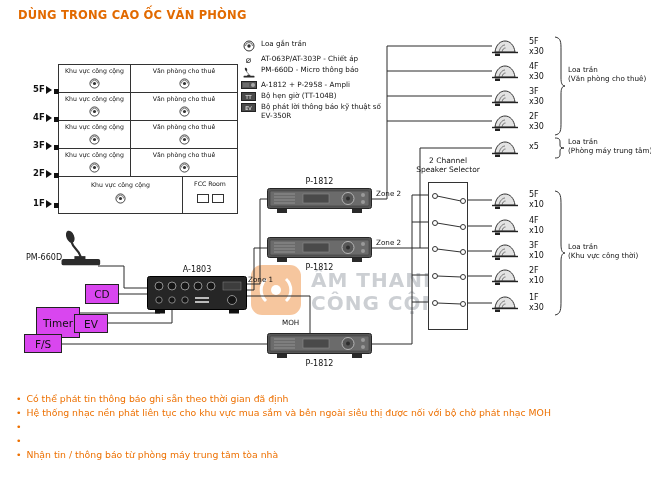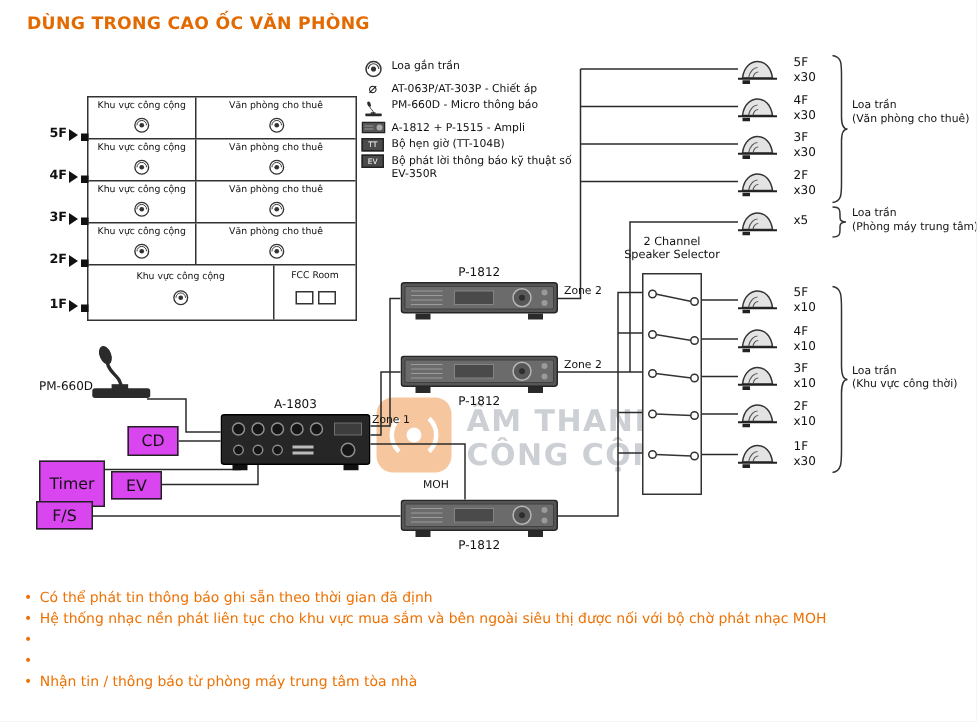--- a/index.html
+++ b/index.html
@@ -223,21 +223,21 @@
     </div>
     <div class="lrow">
       <span class="licon">
         <svg width="16" height="8" viewBox="0 0 16 8">
             <rect x="0.5" y="0.5" width="15" height="7" fill="#555" stroke="#222"></rect>
             <circle cx="12" cy="4" r="2" fill="#aaa"></circle>
             <line x1="2" y1="3" x2="8" y2="3" stroke="#999" stroke-width="0.7"></line>
             <line x1="2" y1="5" x2="8" y2="5" stroke="#999" stroke-width="0.7"></line>
           </svg>
       </span>
-      <span class="llabel">A-1812 + P-1515 - Ampli</span>
+      <span class="llabel">A-1812 + P-2958 - Ampli</span>
     </div>
     <div class="lrow">
       <span class="licon">
           <span class="minibox">TT</span>
         </span>
       <span class="llabel">Bộ hẹn giờ (TT-104B)</span>
     </div>
     <div class="lrow">
       <span class="licon">
           <span class="minibox">EV</span>
@@ -335,21 +335,21 @@
   </div>
 
   <div class="abs" style="left:56px;top:224px">
     <svg width="46" height="44" viewBox="0 0 50 46">
         <use href="#micsym"></use>
       </svg>
   </div>
   <div class="abs lbl8" style="left:26px;top:253px">PM-660D</div>
 
   <div class="abs devbox" style="left:85px;top:284px;width:34px;height:20px">CD</div>
-  <div class="abs devbox" style="left:26px;top:307px;width:44px;height:31px">Timer</div>
+  <div class="abs devbox" style="left:36px;top:307px;width:44px;height:31px">Timer</div>
   <div class="abs devbox" style="left:74px;top:314px;width:34px;height:19px">EV</div>
   <div class="abs devbox" style="left:24px;top:334px;width:38px;height:19px">F/S</div>
 
   <div class="abs zlbl" style="left:376px;top:189px">Zone 2</div>
   <div class="abs zlbl" style="left:376px;top:238px">Zone 2</div>
   <div class="abs zlbl" style="left:248px;top:275px">Zone 1</div>
   <div class="abs zlbl" style="left:282px;top:318px">MOH</div>
 
   <div class="abs sellbl" style="left:400px;top:156px;width:96px">
     <div>2 Channel</div>

